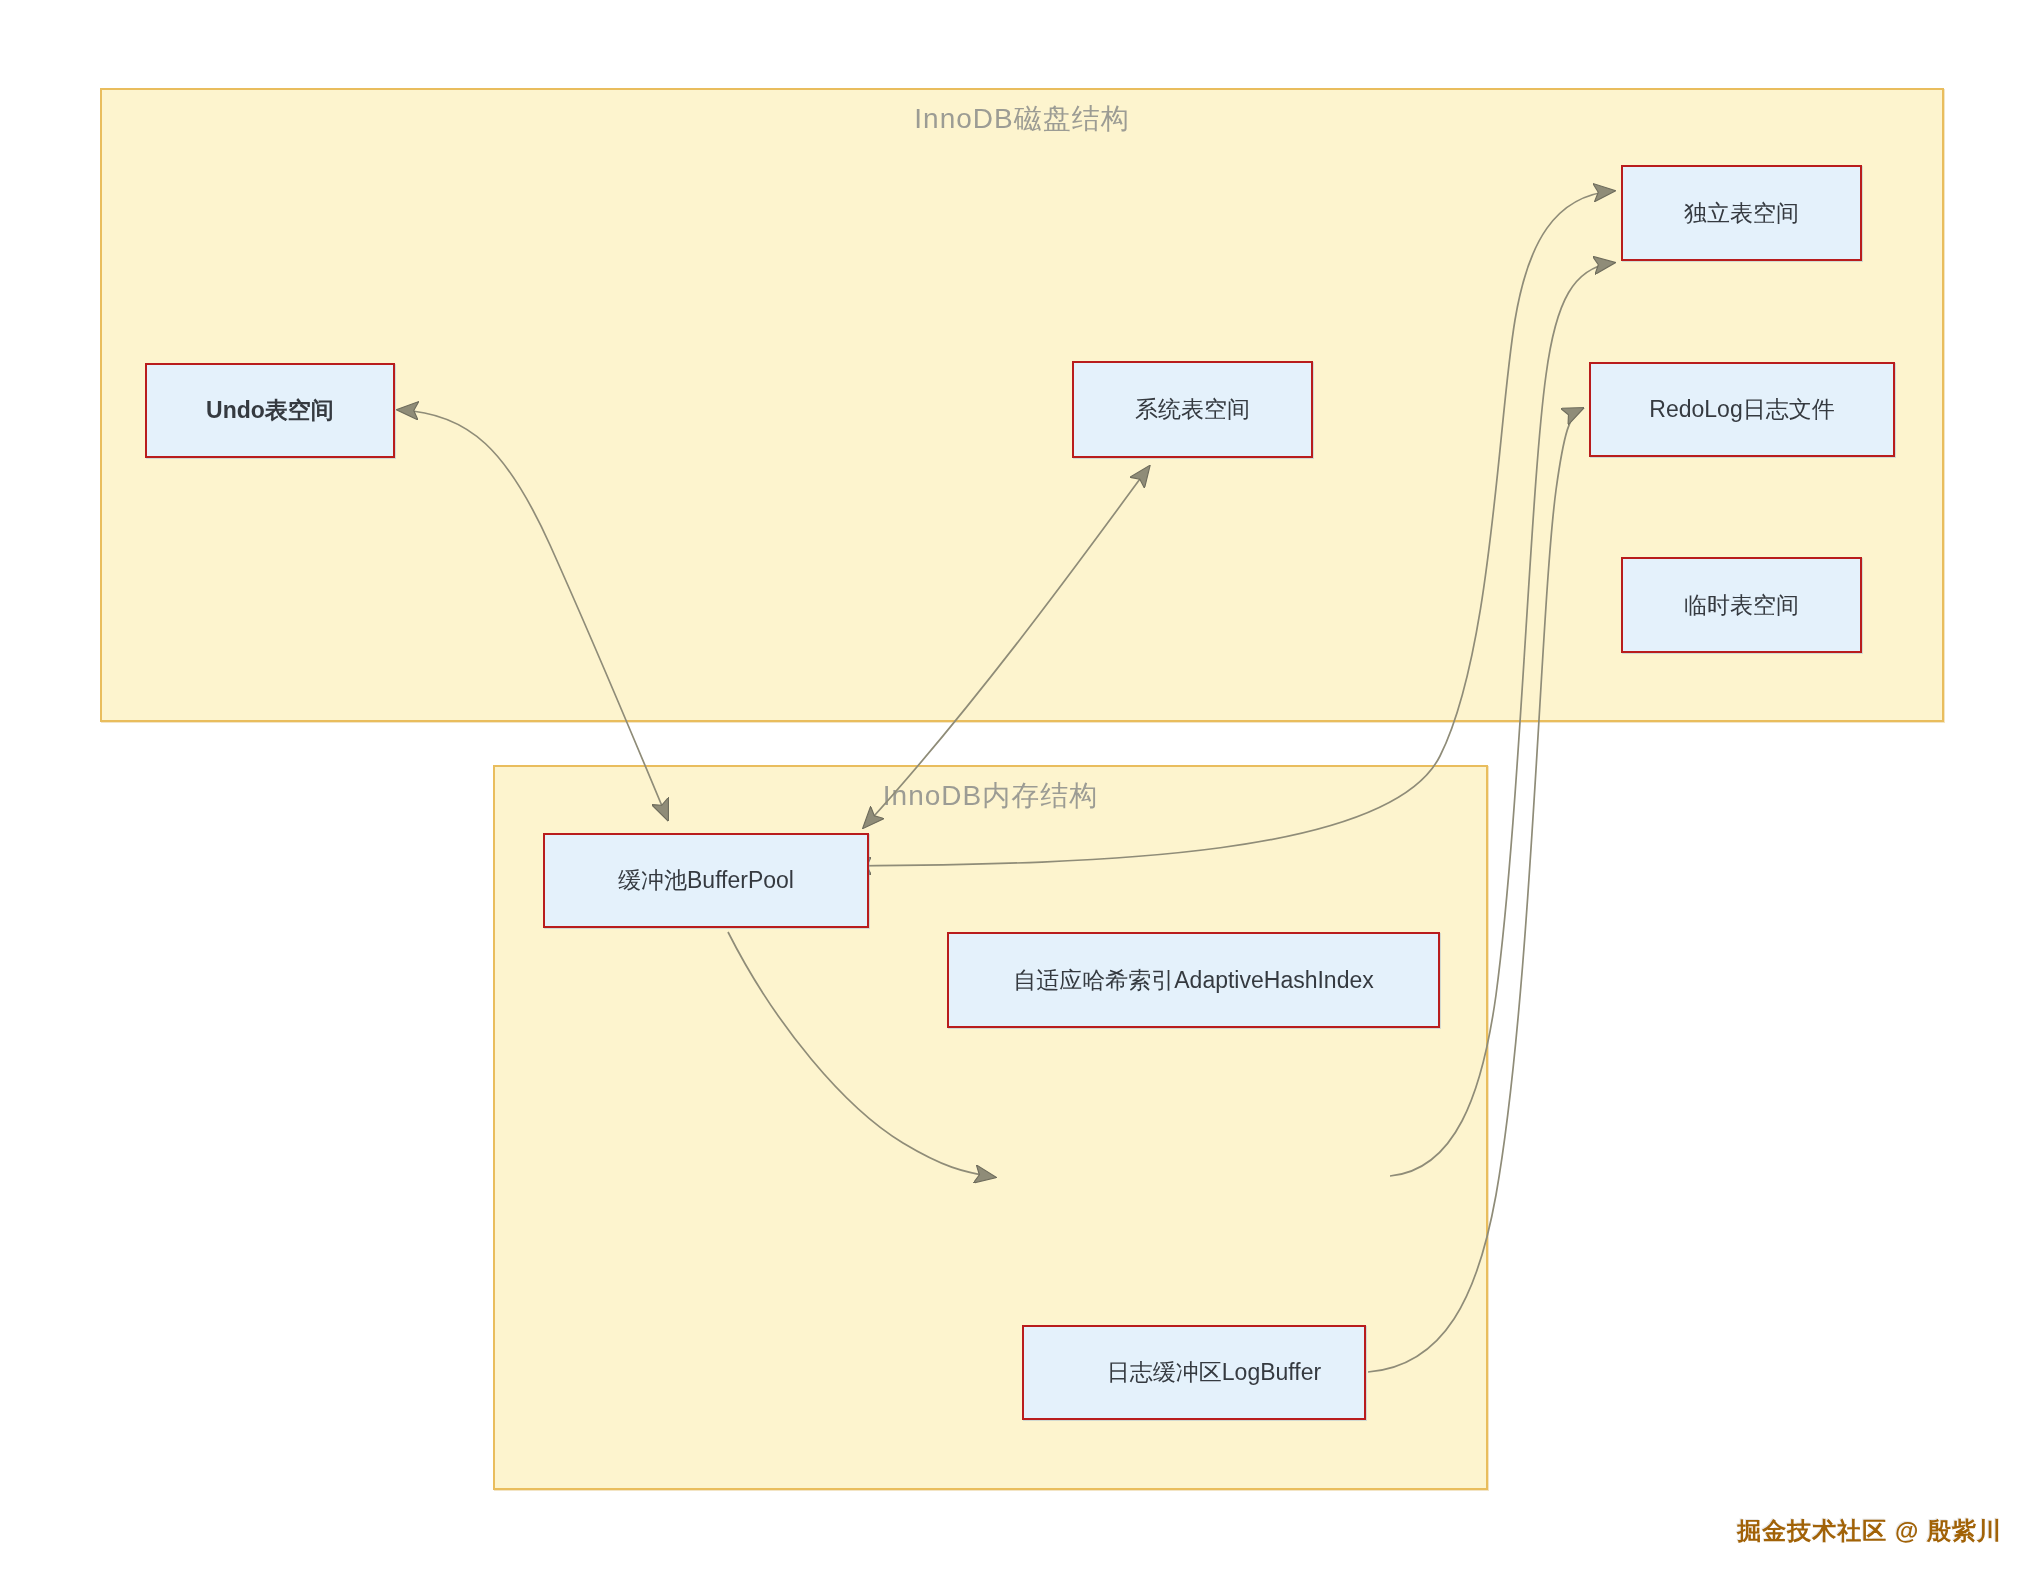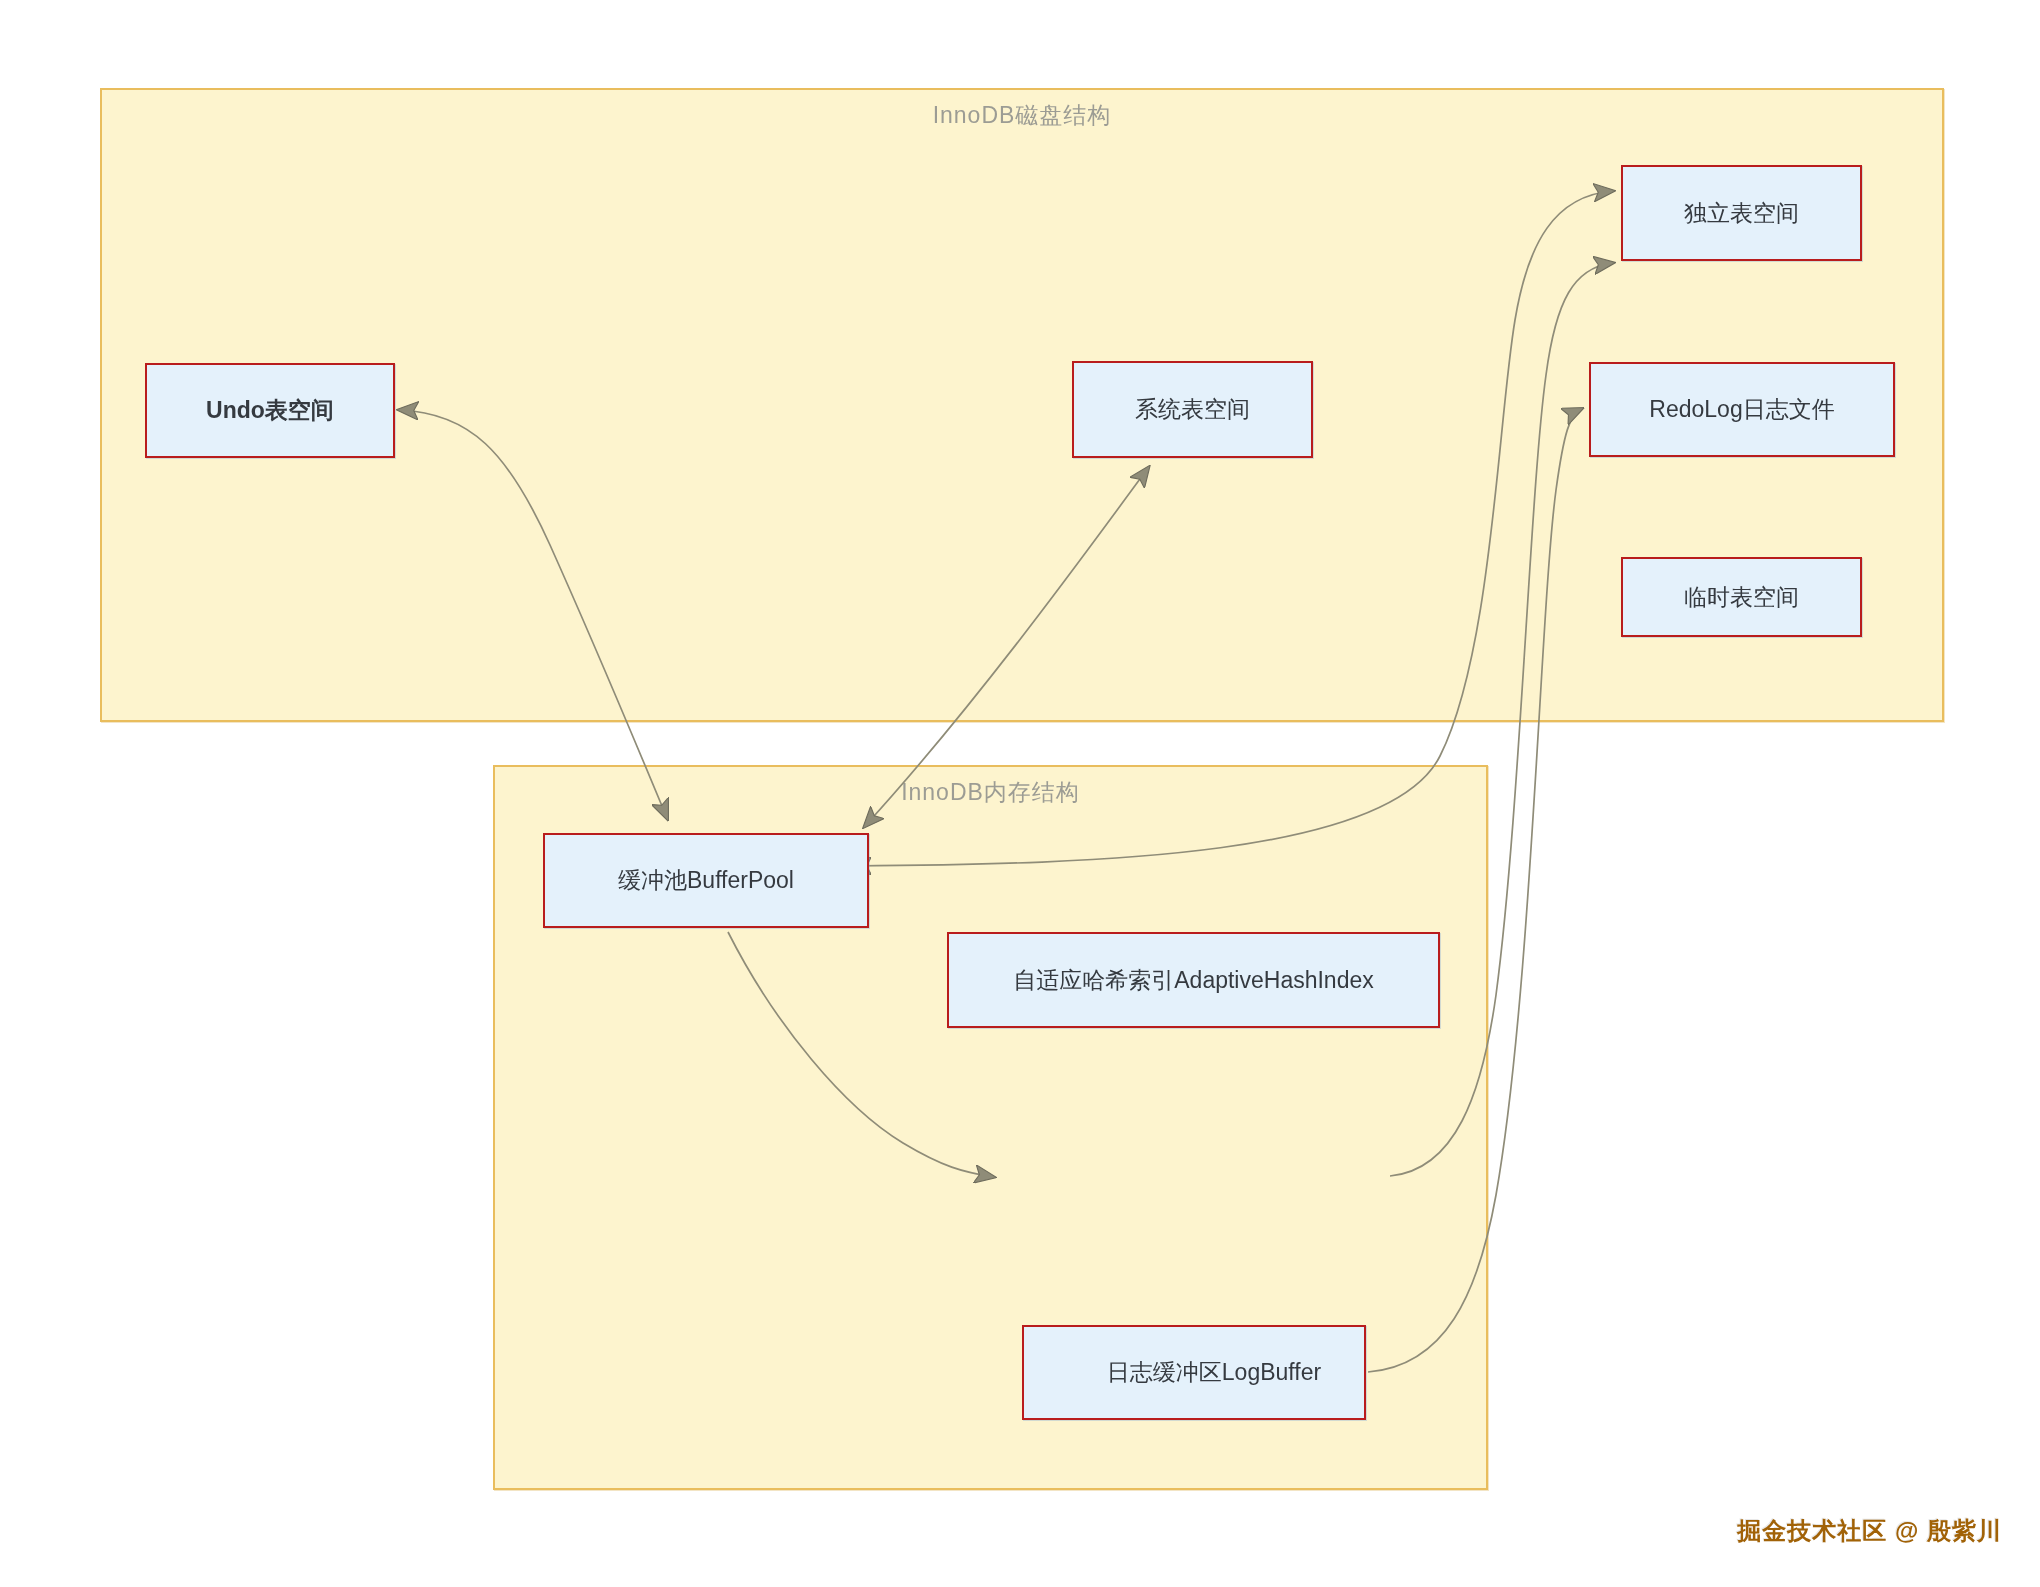--- a/index.html
+++ b/index.html
@@ -9,21 +9,21 @@
     position:absolute;
     background:#fdf4ce;
     border:2px solid #e9bd5d;
     box-sizing:border-box;
     box-shadow:1px 1px 0 rgba(220,180,90,.35);
   }
   .container-title{
     position:absolute;left:0;right:0;top:10px;
     text-align:center;
     color:#9c9c94;
-    font-size:23px;
+    font-size:28px;
     letter-spacing:1px;
     user-select:none;
   }
   .node{
     position:absolute;
     background:#e4f1fb;
     border:2px solid #b91c1c;
     box-sizing:border-box;
     display:flex;align-items:center;justify-content:center;
     color:#353a40;
@@ -73,21 +73,21 @@
   </svg>
 
   <div class="node" style="left:145px;top:363px;width:250px;height:95px;font-weight:bold;">Undo表空间</div>
 
   <div class="node" style="left:1072px;top:361px;width:241px;height:97px;">系统表空间</div>
 
   <div class="node" style="left:1621px;top:165px;width:241px;height:96px;">独立表空间</div>
 
   <div class="node" style="left:1589px;top:362px;width:306px;height:95px;">RedoLog日志文件</div>
 
-  <div class="node" style="left:1621px;top:557px;width:241px;height:80px;">临时表空间</div>
+  <div class="node" style="left:1621px;top:557px;width:241px;height:96px;">临时表空间</div>
 
   <div class="node" style="left:543px;top:833px;width:326px;height:95px;">缓冲池BufferPool</div>
 
   <div class="node" style="left:947px;top:932px;width:493px;height:96px;">自适应哈希索引AdaptiveHashIndex</div>
 
 
   <div class="node" style="left:1022px;top:1325px;width:344px;height:95px;padding-left:40px;">日志缓冲区LogBuffer</div>
 
   <div class="watermark">掘金技术社区 @ 殷紫川</div>
 

